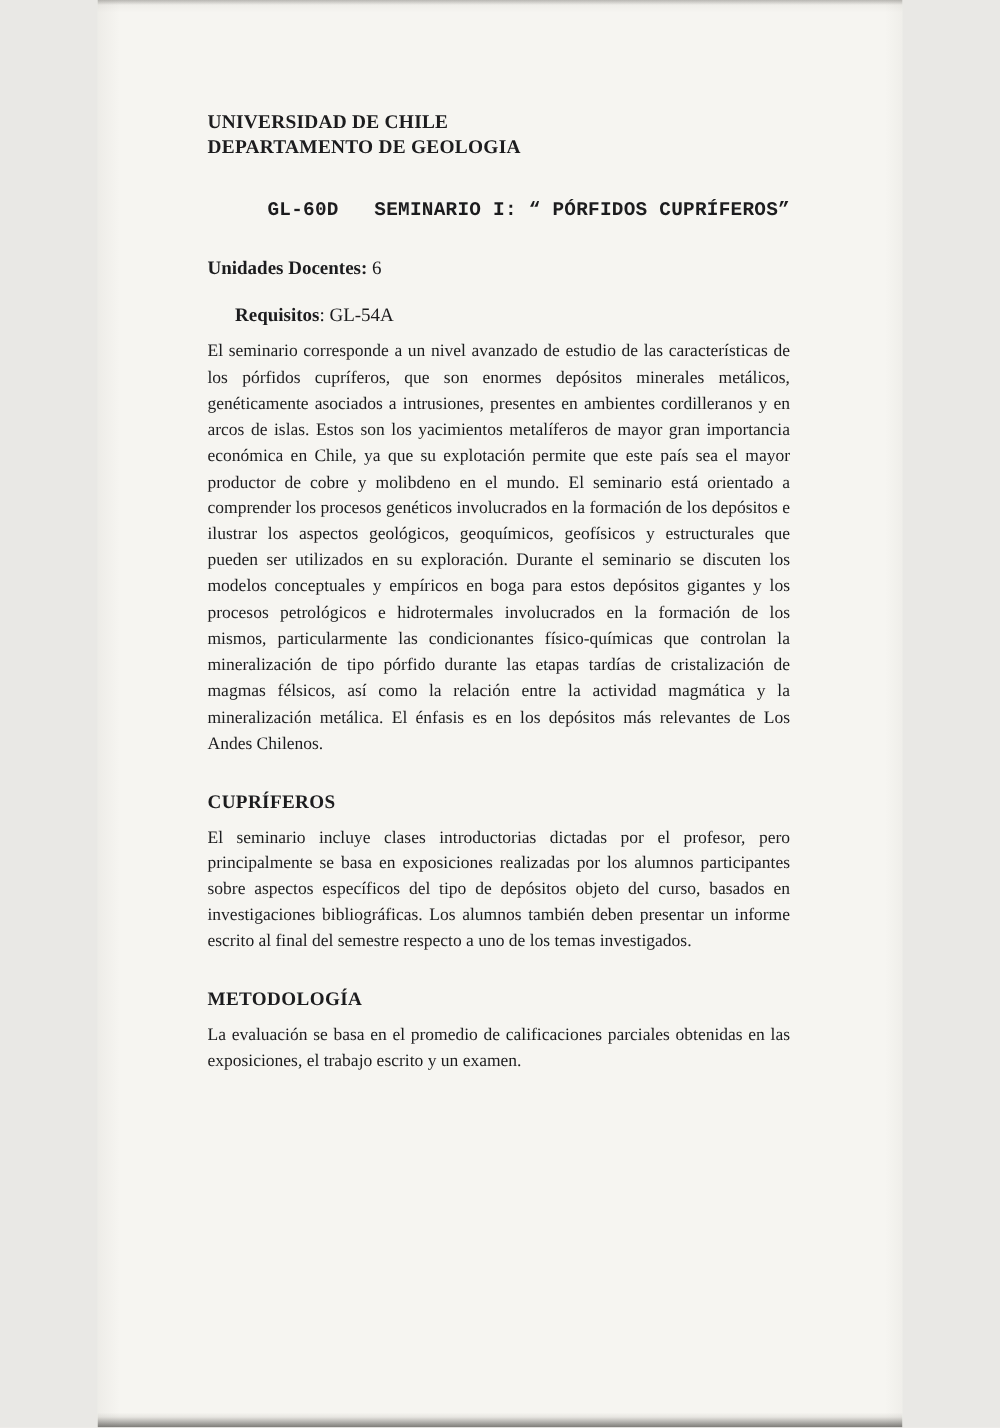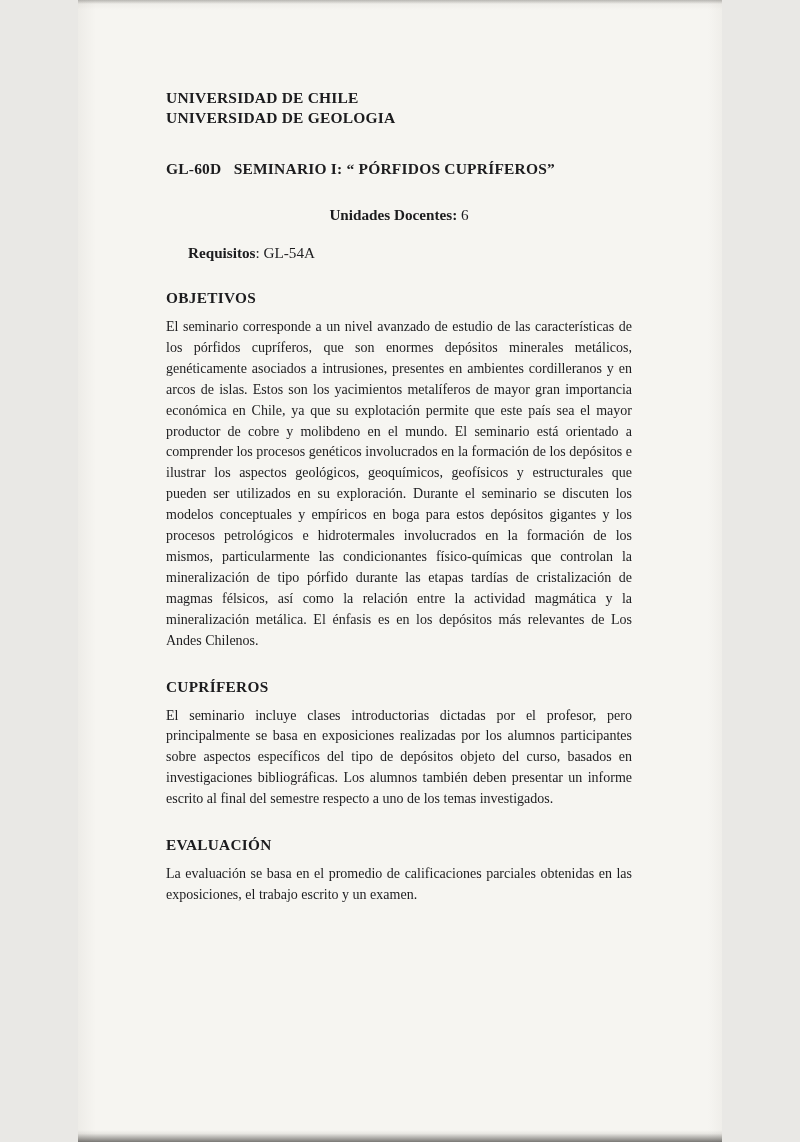--- a/index.html
+++ b/index.html
@@ -39,32 +39,33 @@
     padding: 88px 90px 0 88px;
   }
   .org-header {
     font-weight: bold;
     font-size: 15.5px;
     line-height: 20px;
     letter-spacing: 0.2px;
   }
   .course-title {
     margin-top: 30px;
-    text-align: left;
+    text-align: right;
     font-weight: bold;
     font-size: 15.5px;
     line-height: 21px;
     white-space: pre-wrap;
     letter-spacing: 0.2px;
+    font-family: Liberation Mono, monospace;
   }
   .field {
     font-size: 15.2px;
     line-height: 20px;
   }
-  .field-1 { margin-top: 26px; text-align: center; }
+  .field-1 { margin-top: 26px; }
   .field-2 { margin-top: 18px; margin-left: 22px; }
   .field .label { font-weight: bold; }
   .section-heading {
     margin-top: 24px;
     font-weight: bold;
     font-size: 15.3px;
     line-height: 21px;
     letter-spacing: 0.3px;
   }
   .section-body {
@@ -78,44 +79,43 @@
 </head>
 <body>
 
 <div class="page">
   <div class="scan-edge-top"></div>
 
   <div class="content">
 
     <div class="org-header">
       <div>UNIVERSIDAD DE CHILE</div>
-      <div>UNIVERSIDAD DE GEOLOGIA</div>
+      <div>DEPARTAMENTO DE GEOLOGIA</div>
     </div>
 
     <div class="course-title">GL-60D   SEMINARIO I: “ PÓRFIDOS CUPRÍFEROS”</div>
 
     <div class="field field-1">
       <span class="label">Unidades Docentes:</span><span> 6</span>
     </div>
 
     <div class="field field-2">
       <span class="label">Requisitos</span><span>: GL-54A</span>
     </div>
 
     <div>
-      <div class="section-heading">OBJETIVOS</div>
       <div class="section-body">El seminario corresponde a un nivel avanzado de estudio de las características de los pórfidos cupríferos, que son enormes depósitos minerales metálicos, genéticamente asociados a intrusiones, presentes en ambientes cordilleranos y en arcos de islas.  Estos son los yacimientos metalíferos de mayor gran importancia económica en Chile, ya que su explotación permite que este país sea el mayor productor de cobre y molibdeno en el mundo.  El seminario está orientado a comprender los procesos genéticos involucrados en la formación de los depósitos e ilustrar los aspectos geológicos, geoquímicos, geofísicos y estructurales que pueden ser utilizados en su exploración.  Durante el seminario se discuten los modelos conceptuales y empíricos en boga para estos depósitos gigantes y los procesos petrológicos e hidrotermales involucrados en la formación de los mismos, particularmente las condicionantes físico-químicas que controlan la mineralización de tipo pórfido durante las etapas tardías de cristalización de magmas félsicos, así como la relación entre la actividad magmática y la mineralización metálica.  El énfasis es en los depósitos más relevantes de Los Andes Chilenos.</div>
     </div>
 
     <div>
       <div class="section-heading">CUPRÍFEROS</div>
       <div class="section-body">El seminario incluye clases introductorias dictadas por el profesor, pero principalmente se basa en exposiciones realizadas por los alumnos participantes sobre aspectos específicos del tipo de depósitos objeto del curso, basados en investigaciones bibliográficas.  Los alumnos también deben presentar un informe escrito al final del semestre respecto a uno de los temas investigados.</div>
     </div>
 
     <div>
-      <div class="section-heading">EVALUACIÓN</div>
+      <div class="section-heading">METODOLOGÍA</div>
       <div class="section-body">La evaluación se basa en el promedio de calificaciones parciales obtenidas en las exposiciones, el trabajo escrito y un examen.</div>
     </div>
 
   </div>
 
   <div class="scan-edge-bottom"></div>
 </div>
 
 </body></html>

